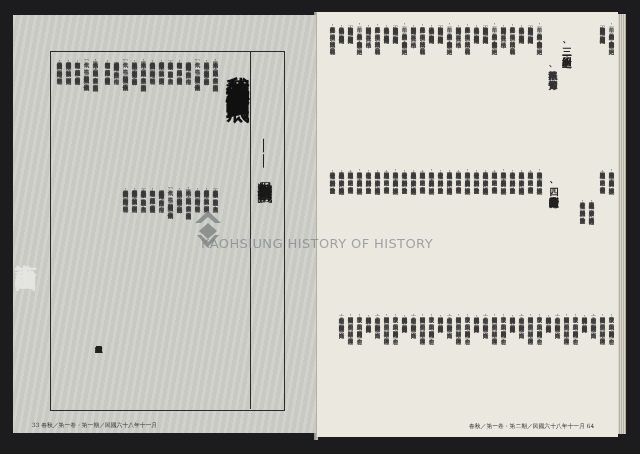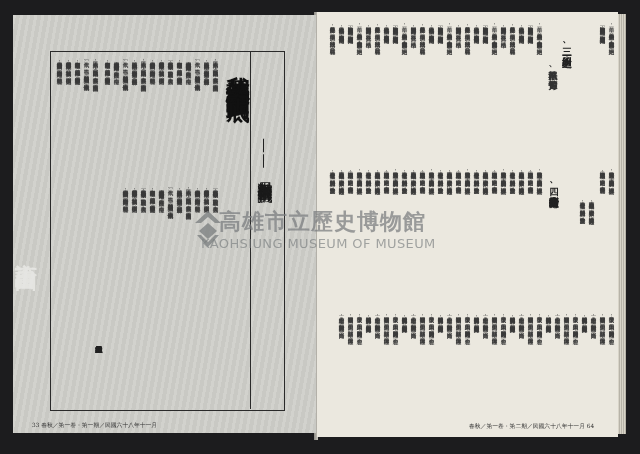--- a/index.html
+++ b/index.html
@@ -207,15 +207,14 @@
 
   <div class="footer" style="left:152px;top:410px;">春秋／第一卷・第二期／民國六十八年十一月 64</div>
 </div>
 
 <div class="watermark">
   <svg class="wm-logo" viewBox="0 0 30 40">
     <polygon points="15,2 28,14 22,14 15,8 8,14 2,14" fill="rgba(120,124,126,0.75)"></polygon>
     <polygon points="15,14 24,22 15,30 6,22" fill="rgba(120,124,126,0.75)"></polygon>
     <polygon points="4,26 15,38 26,26 22,26 15,33 8,26" fill="rgba(120,124,126,0.75)"></polygon>
   </svg>
-  <div class="wm-cn">高雄市立歷史博物館</div>
-  <div class="wm-en">KAOHSIUNG MUSEUM OF MUSEUM</div>
+  <div class="wm-en">KAOHSIUNG HISTORY OF HISTORY</div>
 </div>
 
 </body></html>

